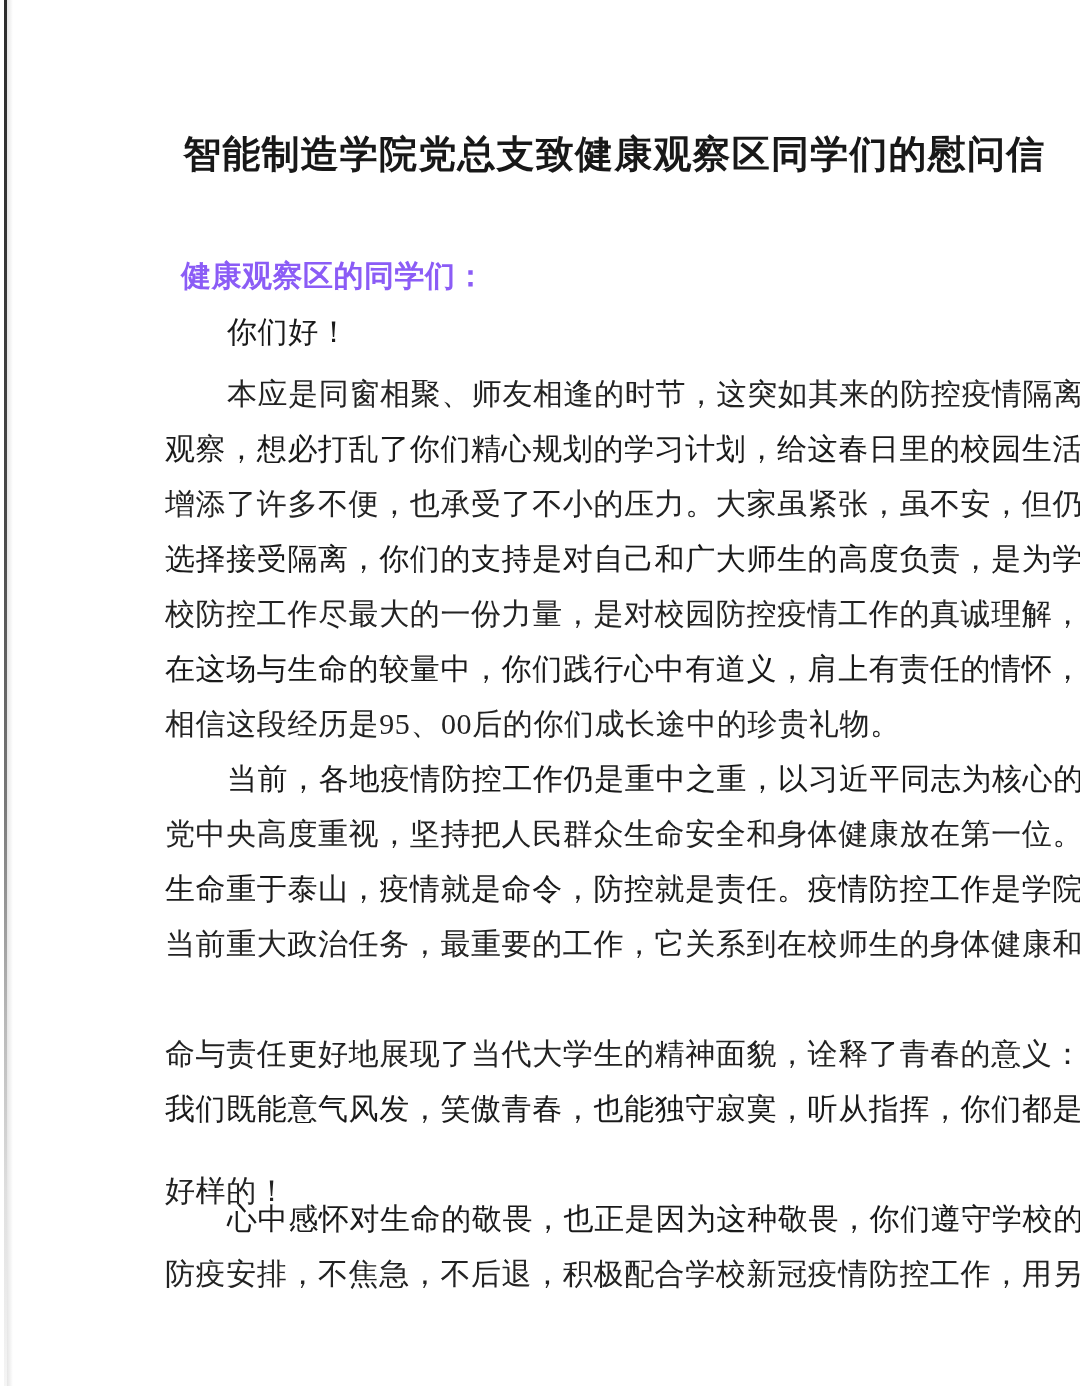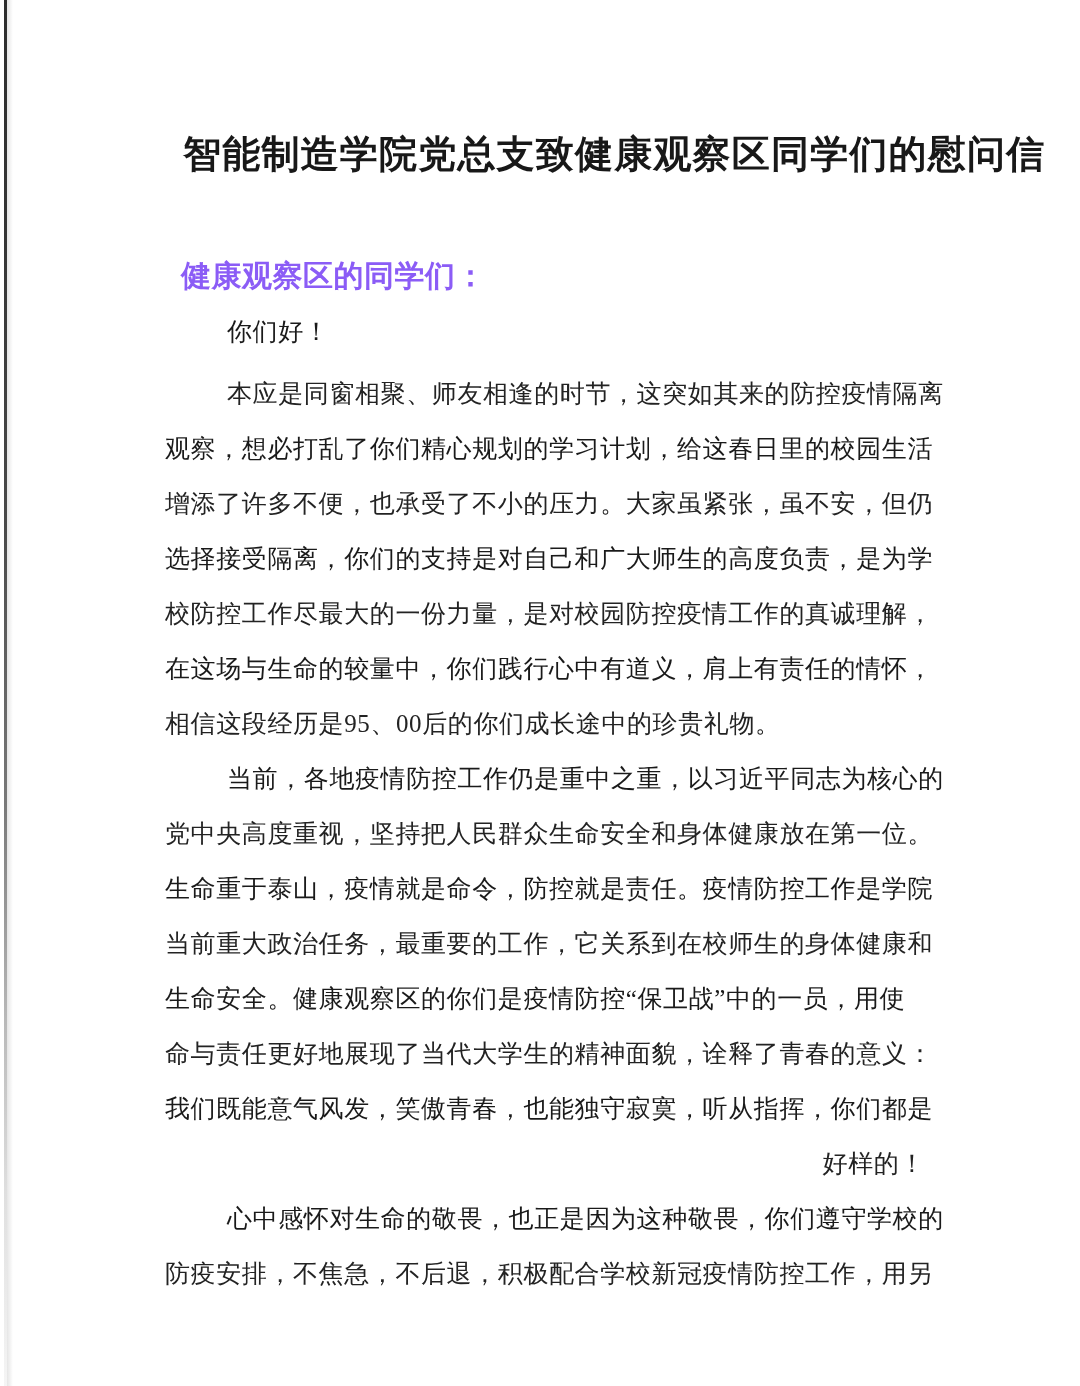--- a/index.html
+++ b/index.html
@@ -72,21 +72,21 @@
     position:absolute;
     left:0; top:0;
     width:1080px; height:1386px;
   }
 
   .body-line {
     position:absolute;
     left:165px;
     width:760px;
     font-family:"Liberation Serif","DejaVu Serif",serif;
-    font-size:25px;
+    font-size:30px;
     line-height:38px;
     letter-spacing:.6px;
     color:#1f1f1f;
     white-space:nowrap;
   }
   .body-line.indent { left:165px; text-indent:62px; }
 
   
   .body-line.ink-a { color:#232323; }
   .body-line.ink-b { color:#1a1a1a; }
@@ -109,21 +109,20 @@
       <div class="body-line ink-b" style="top: 430px;">观察，想必打乱了你们精心规划的学习计划，给这春日里的校园生活</div>
       <div class="body-line ink-a" style="top: 485px;">增添了许多不便，也承受了不小的压力。大家虽紧张，虽不安，但仍</div>
       <div class="body-line ink-b" style="top: 540px;">选择接受隔离，你们的支持是对自己和广大师生的高度负责，是为学</div>
       <div class="body-line ink-a" style="top: 595px;">校防控工作尽最大的一份力量，是对校园防控疫情工作的真诚理解，</div>
       <div class="body-line ink-b" style="top: 650px;">在这场与生命的较量中，你们践行心中有道义，肩上有责任的情怀，</div>
       <div class="body-line ink-a" style="top: 705px;">相信这段经历是95、00后的你们成长途中的珍贵礼物。</div>
       <div class="body-line indent ink-b" style="top: 760px;">当前，各地疫情防控工作仍是重中之重，以习近平同志为核心的</div>
       <div class="body-line ink-a" style="top: 815px;">党中央高度重视，坚持把人民群众生命安全和身体健康放在第一位。</div>
       <div class="body-line ink-b" style="top: 870px;">生命重于泰山，疫情就是命令，防控就是责任。疫情防控工作是学院</div>
       <div class="body-line ink-a" style="top: 925px;">当前重大政治任务，最重要的工作，它关系到在校师生的身体健康和</div>
-      <div class="body-line ink-b" style="top: 980px;">生命安全。健康观察区的你们是疫情防控“保卫战”中的一员，用使</div>
       <div class="body-line ink-a" style="top: 1035px;">命与责任更好地展现了当代大学生的精神面貌，诠释了青春的意义：</div>
       <div class="body-line ink-b" style="top: 1090px;">我们既能意气风发，笑傲青春，也能独守寂寞，听从指挥，你们都是</div>
-      <div class="body-line ink-a" style="top: 1145px; text-align: right;">好样的！</div>
+      <div class="body-line ink-a" style="top: 1172px;">好样的！</div>
       <div class="body-line indent ink-b" style="top: 1200px;">心中感怀对生命的敬畏，也正是因为这种敬畏，你们遵守学校的</div>
       <div class="body-line ink-a" style="top: 1255px;">防疫安排，不焦急，不后退，积极配合学校新冠疫情防控工作，用另</div>
     </div>
 
 </div>
 
 </body></html>

